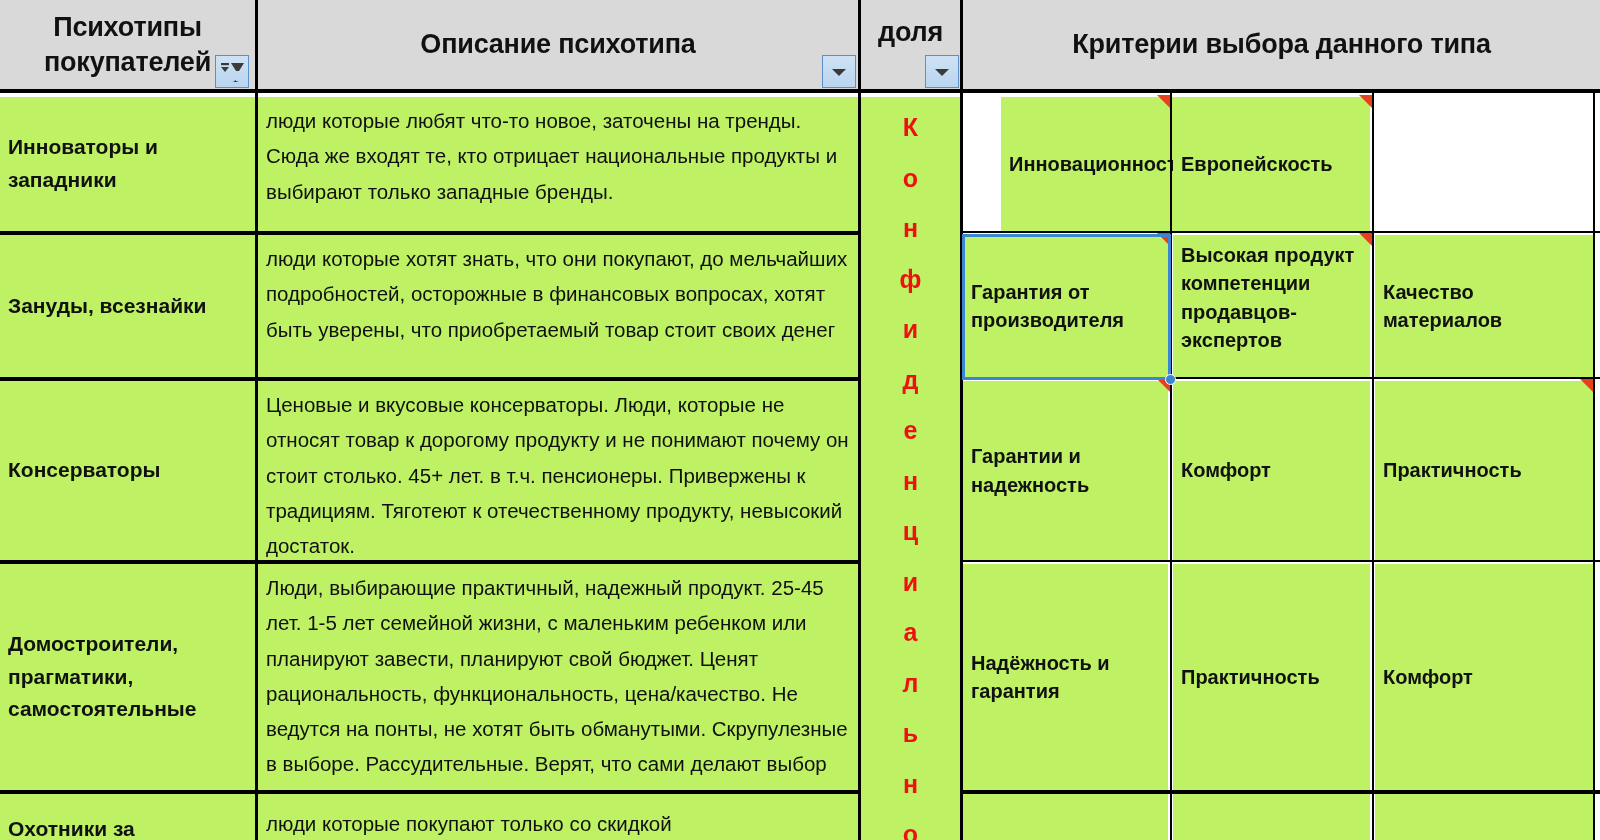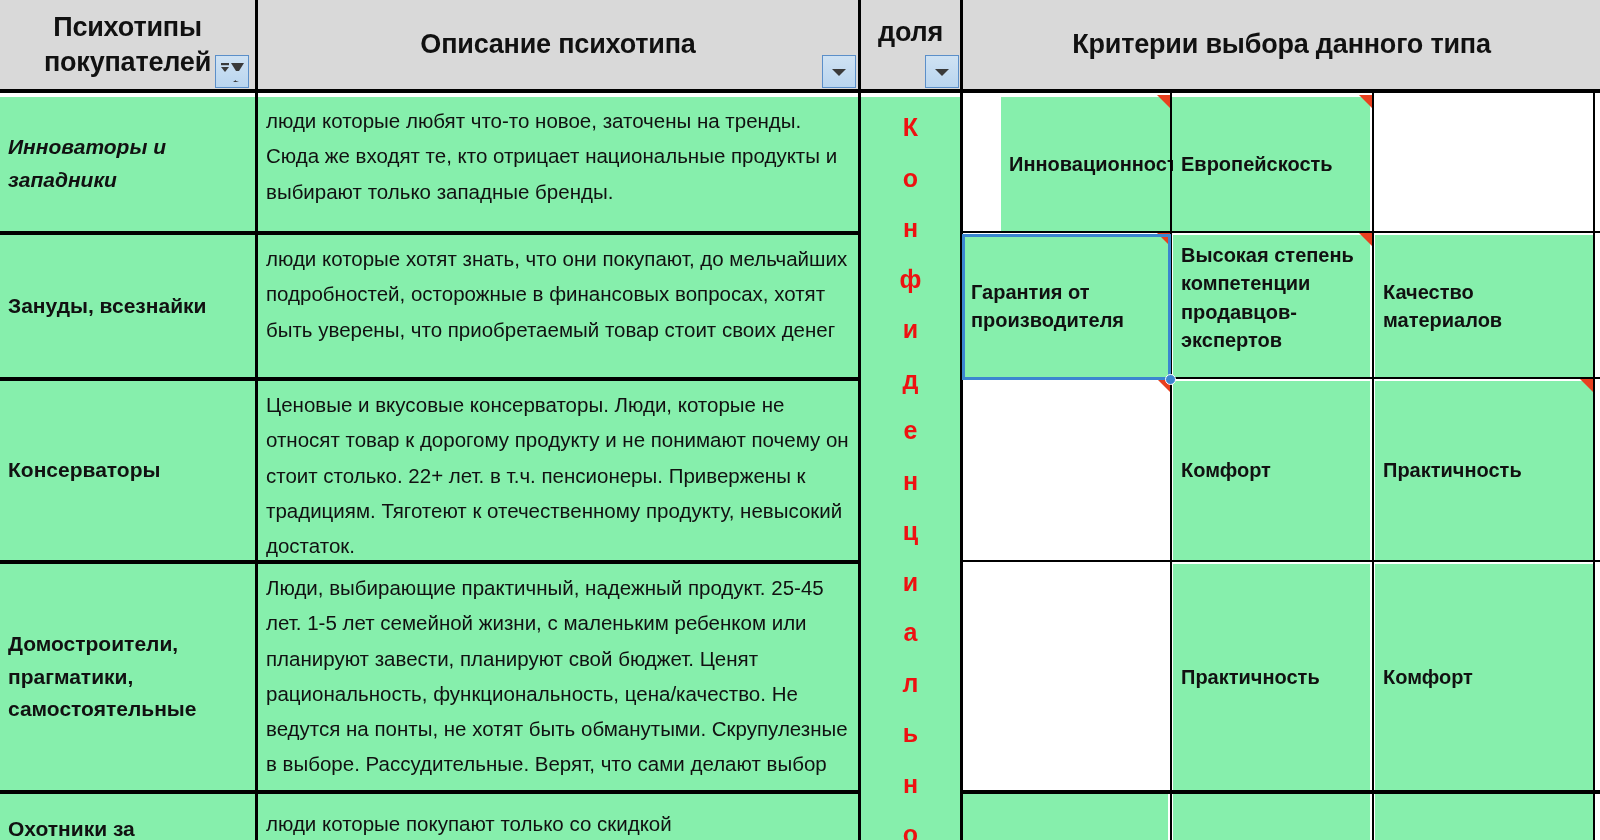--- a/index.html
+++ b/index.html
@@ -18,21 +18,21 @@
     position: relative;
     width: 1600px;
     height: 840px;
     background: #ffffff;
   }
 
   
   .cell {
     position: absolute;
     box-sizing: border-box;
-    background: #86efac;
+    background: #bef264;
     overflow: hidden;
   }
 
   
   .hdr {
     background: #d9d9d9;
     border-bottom: 4px solid #000000;
     display: flex;
     align-items: center;
     justify-content: center;
@@ -210,21 +210,21 @@
     <span>н</span>
     <span>ц</span>
     <span>и</span>
     <span>а</span>
     <span>л</span>
     <span>ь</span>
     <span>н</span>
     <span>о</span>
   </div>
 
-  <div class="cell rowlabel" style="left:0;top:97px;width:255px;height:134px;font-style:italic;">
+  <div class="cell rowlabel" style="left:0;top:97px;width:255px;height:134px;">
     <div class="inner">Инноваторы и западники</div>
   </div>
   <div class="cell descr" style="left:258px;top:97px;width:600px;height:134px;">
     <div class="inner">люди которые любят что-то новое, заточены на тренды. Сюда же входят те, кто отрицает национальные продукты и выбирают только западные бренды.</div>
   </div>
   <div class="cell crit" style="left:963px;top:97px;width:205px;height:134px;margin-left:38px;">
     <div class="inner">Инновационность</div>
   </div>
   <div class="cell crit" style="left:1173px;top:97px;width:197px;height:134px;">
     <div class="inner">Европейскость</div>
@@ -235,48 +235,54 @@
   <div class="cell rowlabel" style="left:0;top:235px;width:255px;height:142px;">
     <div class="inner">Зануды, всезнайки</div>
   </div>
   <div class="cell descr" style="left:258px;top:235px;width:600px;height:142px;">
     <div class="inner">люди которые хотят знать, что они покупают, до мельчайших подробностей, осторожные в финансовых вопросах, хотят быть уверены, что приобретаемый товар стоит своих денег</div>
   </div>
   <div class="cell crit" style="left:963px;top:235px;width:205px;height:142px;">
     <div class="inner">Гарантия от производителя</div>
   </div>
   <div class="cell crit" style="left:1173px;top:235px;width:197px;height:142px;align-items:flex-start;padding-top:6px;">
-    <div class="inner">Высокая степень компетенции продавцов-экспертов</div>
+    <div class="inner">Высокая продукт компетенции продавцов-экспертов</div>
   </div>
   <div class="cell crit" style="left:1375px;top:235px;width:218px;height:142px;">
     <div class="inner">Качество материалов</div>
   </div>
   <div class="cmt" style="left:1157px;top:233px;"></div>
   <div class="cmt" style="left:1359px;top:233px;"></div>
 
   <div class="cell rowlabel" style="left:0;top:381px;width:255px;height:179px;">
     <div class="inner">Консерваторы</div>
   </div>
   <div class="cell descr" style="left:258px;top:381px;width:600px;height:179px;">
-    <div class="inner">Ценовые и вкусовые консерваторы. Люди, которые не относят товар к дорогому продукту и не понимают почему он стоит столько. 22+ лет. в т.ч. пенсионеры. Привержены к традициям. Тяготеют к отечественному продукту, невысокий достаток.</div>
+    <div class="inner">Ценовые и вкусовые консерваторы. Люди, которые не относят товар к дорогому продукту и не понимают почему он стоит столько. 45+ лет. в т.ч. пенсионеры. Привержены к традициям. Тяготеют к отечественному продукту, невысокий достаток.</div>
+  </div>
+  <div class="cell crit" style="left:963px;top:381px;width:205px;height:179px;">
+    <div class="inner">Гарантии и надежность</div>
   </div>
   <div class="cell crit" style="left:1173px;top:381px;width:197px;height:179px;">
     <div class="inner">Комфорт</div>
   </div>
   <div class="cell crit" style="left:1375px;top:381px;width:218px;height:179px;">
     <div class="inner">Практичность</div>
   </div>
   <div class="cmt" style="left:1157px;top:379px;"></div>
   <div class="cmt" style="left:1580px;top:379px;"></div>
 
   <div class="cell rowlabel" style="left:0;top:564px;width:255px;height:226px;">
     <div class="inner">Домостроители, прагматики, самостоятельные</div>
   </div>
   <div class="cell descr" style="left:258px;top:564px;width:600px;height:226px;">
     <div class="inner">Люди, выбирающие практичный, надежный продукт. 25-45 лет. 1-5 лет семейной жизни, с маленьким ребенком или планируют завести, планируют свой бюджет. Ценят рациональность, функциональность, цена/качество. Не ведутся на понты, не хотят быть обманутыми. Скрупулезные в выборе. Рассудительные. Верят, что сами делают выбор</div>
+  </div>
+  <div class="cell crit" style="left:963px;top:564px;width:205px;height:226px;">
+    <div class="inner">Надёжность и гарантия</div>
   </div>
   <div class="cell crit" style="left:1173px;top:564px;width:197px;height:226px;">
     <div class="inner">Практичность</div>
   </div>
   <div class="cell crit" style="left:1375px;top:564px;width:218px;height:226px;">
     <div class="inner">Комфорт</div>
   </div>
 
   <div class="cell rowlabel" style="left:0;top:794px;width:255px;height:60px;align-items:center;padding-top:10px;">
     <div class="inner">Охотники за</div>

